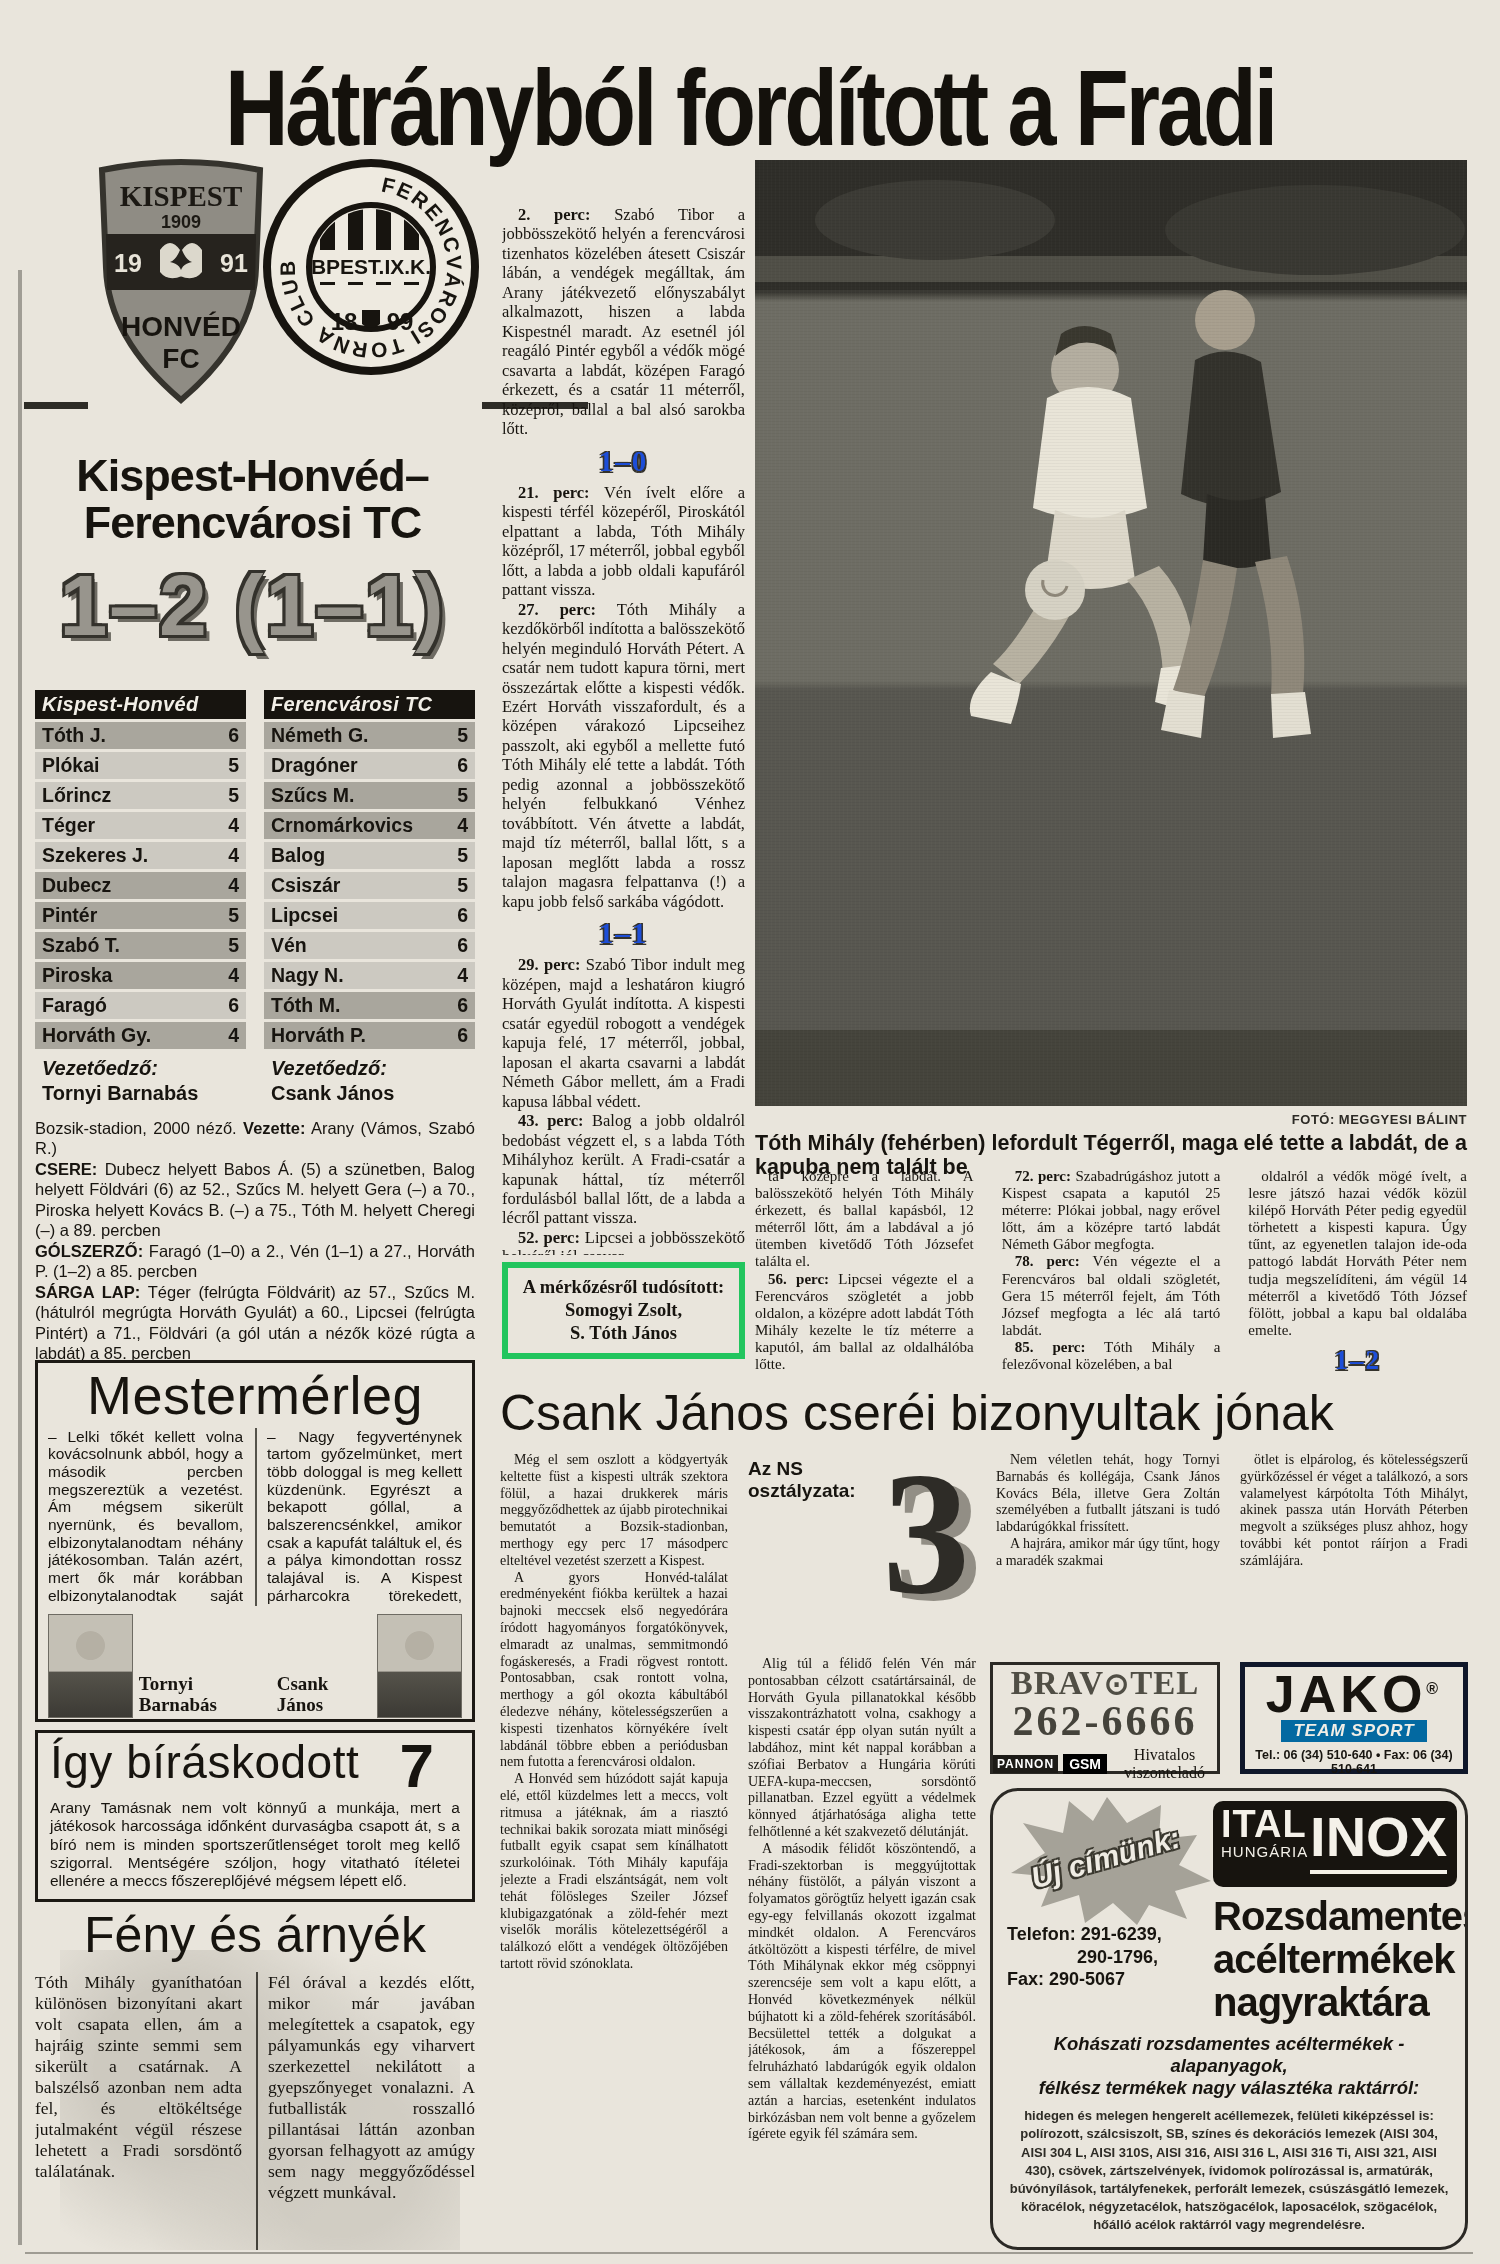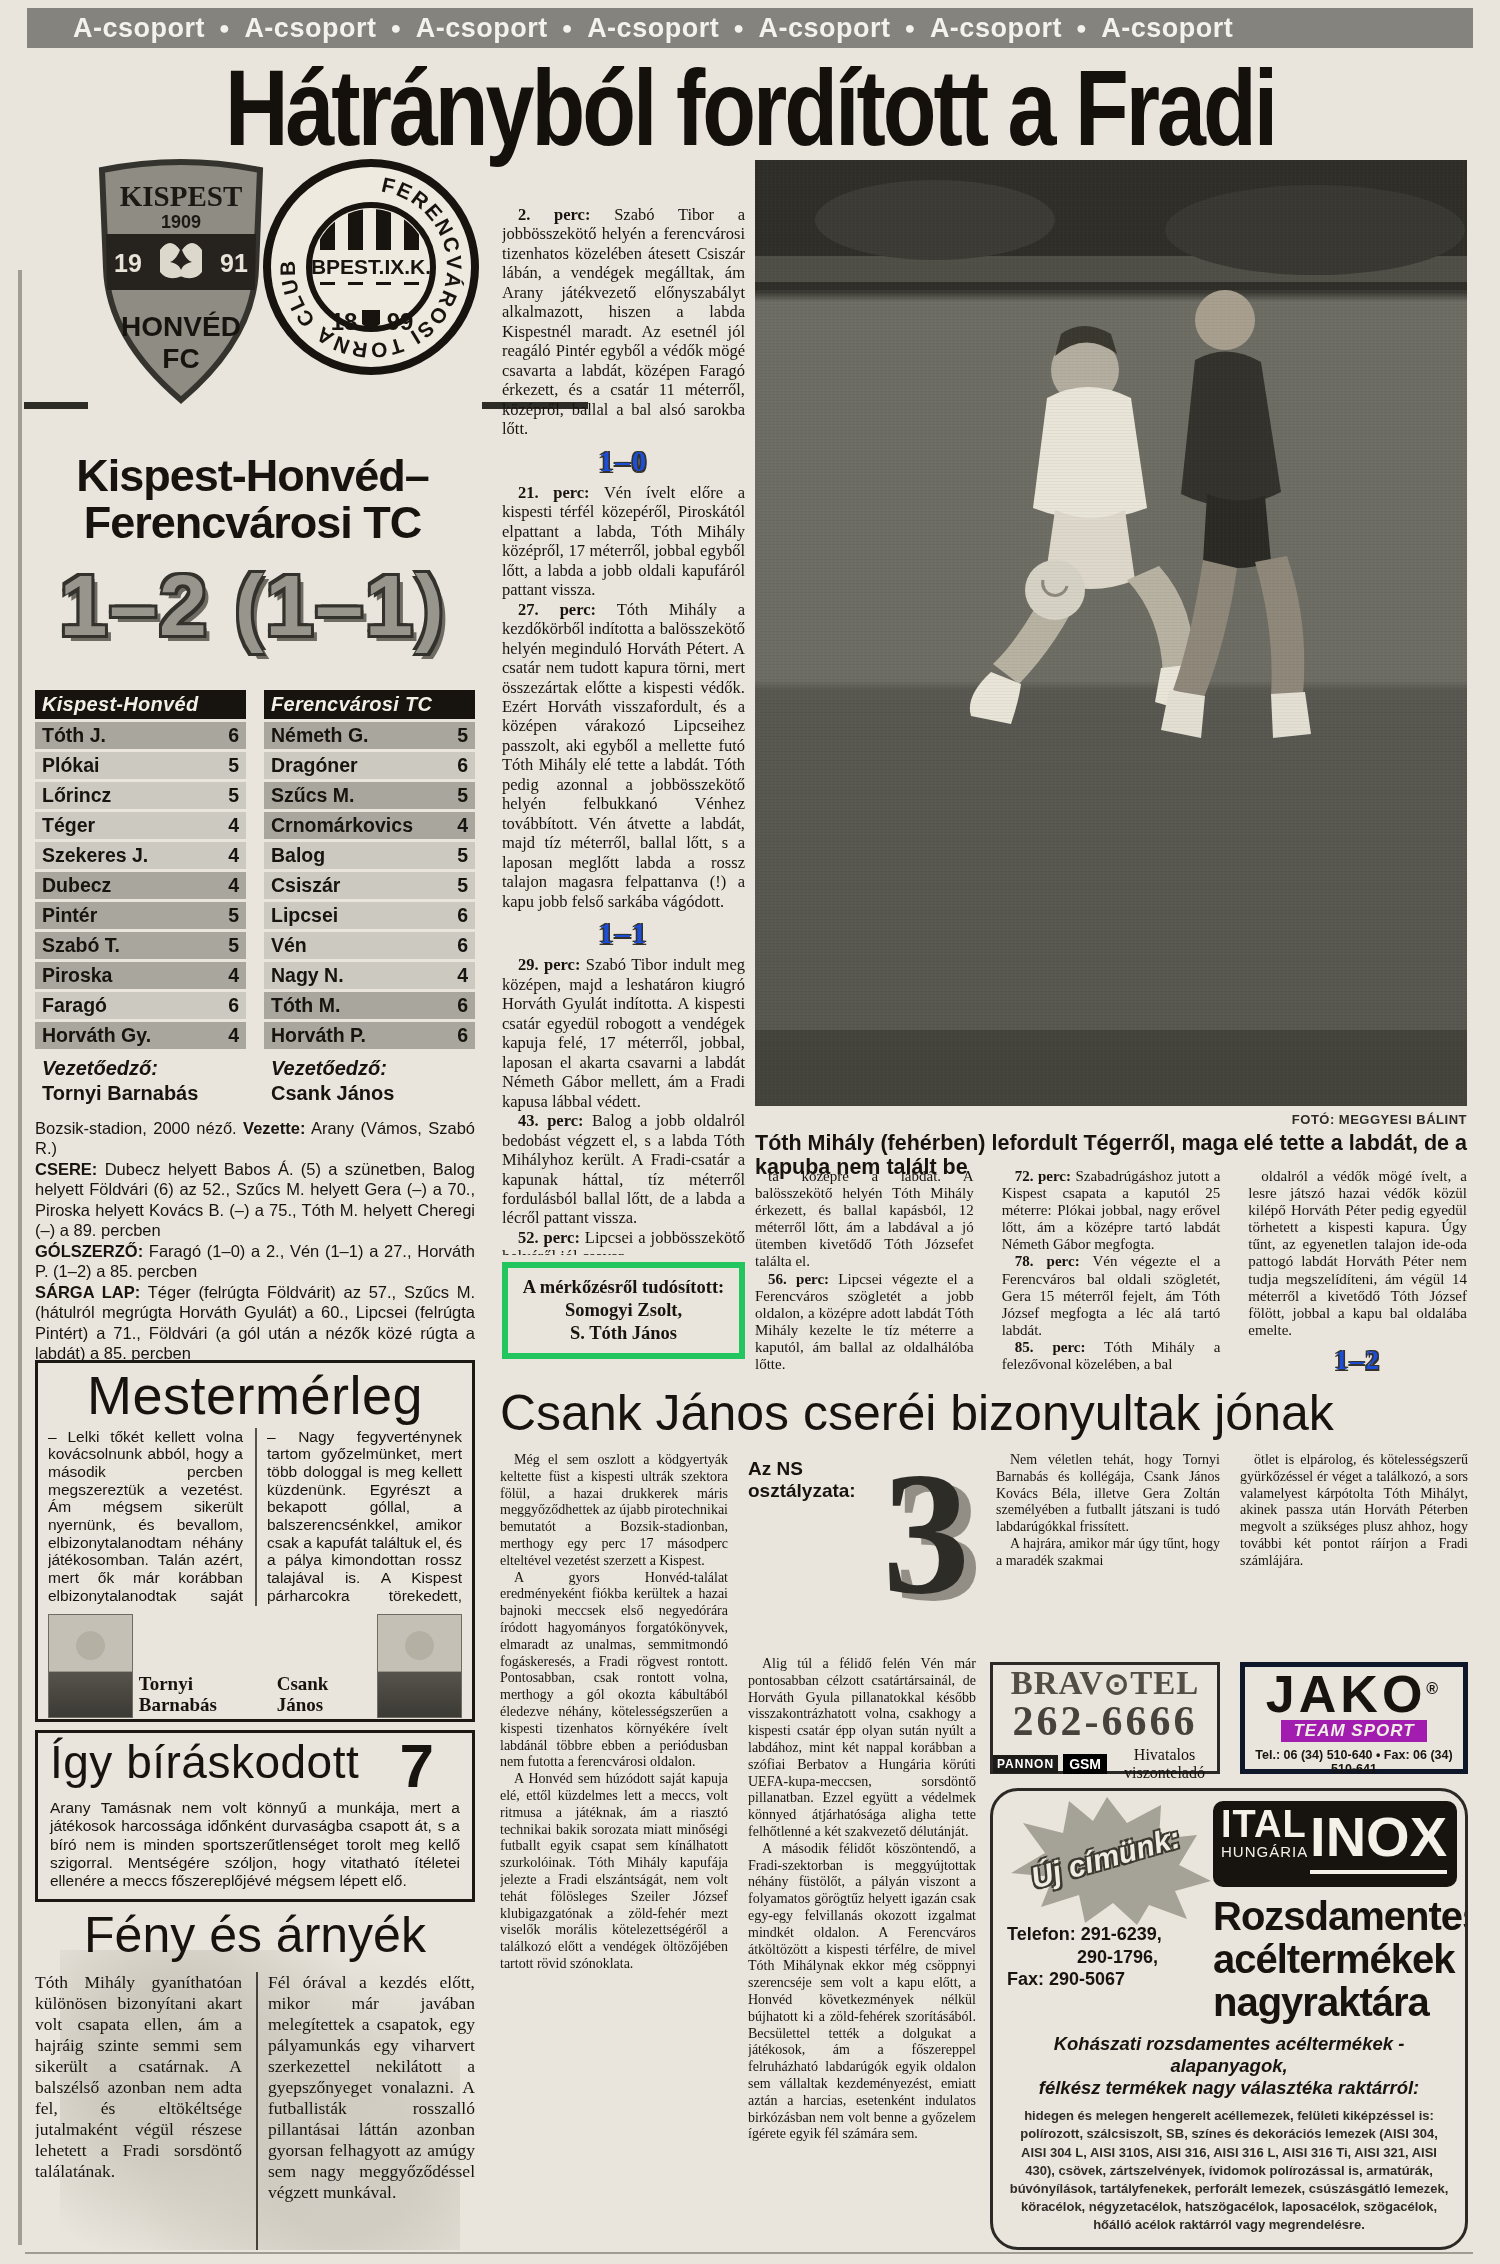--- a/index.html
+++ b/index.html
@@ -113,21 +113,21 @@
   .bravobrand .o{font-size:30px;}
   .bravophone{font-family:"Liberation Serif",serif;font-weight:bold;font-size:42px;letter-spacing:3px;color:#45433b;line-height:1;}
   .bravorow{display:flex;align-items:center;justify-content:center;gap:5px;margin-top:4px;}
   .pannon{background:#1d1b17;color:#fff;font-size:12px;font-weight:bold;padding:2px 4px;letter-spacing:1px;}
   .gsm{background:#000;color:#fff;font-size:14px;font-weight:bold;padding:2px 6px;}
   .bravonote{font-family:"Liberation Serif",serif;font-size:16px;}
   .adjako{left:1240px;top:1662px;width:228px;height:112px;border:5px solid #0f172a;box-sizing:border-box;
           text-align:center;background:#e9e5dc;}
   .jakobrand{font-size:52px;font-weight:bold;letter-spacing:4px;line-height:1.05;}
   .jakobrand sup{font-size:16px;}
-  .jakosub{display:inline-block;background:#a21caf;color:#f1eee6;font-weight:bold;font-style:italic;
+  .jakosub{display:inline-block;background:#0369a1;color:#f1eee6;font-weight:bold;font-style:italic;
            font-size:17px;padding:1px 12px;letter-spacing:1px;margin-top:-4px;}
   .jakotel{font-size:12.5px;font-weight:bold;margin-top:6px;}
 
   .adinox{left:990px;top:1788px;width:478px;height:462px;border:3px solid #2b2925;border-radius:28px;
           box-sizing:border-box;background:#e9e5dc;padding:10px 14px;overflow:hidden;}
   .inoxrow{display:flex;}
   .inoxleft{width:210px;position:relative;}
   .burst{position:relative;width:200px;height:118px;}
   .burst svg{position:absolute;left:-6px;top:-6px;}
   .bursttxt{position:absolute;left:22px;top:40px;transform:rotate(-16deg);font-weight:bold;font-style:italic;
@@ -147,21 +147,20 @@
   .scanline{left:18px;top:270px;width:4px;height:1975px;background:#57554e;opacity:.5;}
   .botline{left:25px;top:2252px;width:1448px;height:2px;background:#6e6b63;opacity:.6;}
 </style>
 </head>
 <body>
 
 <div class="page">
 
   <div class="abs scanline"></div>
 
-  <div class="abs topbar"><span>A-csoport</span><span class="dot">●</span><span>A-csoport</span><span class="dot">●</span><span>A-csoport</span><span class="dot">●</span><span>A-csoport</span><span class="dot">●</span><span>A-csoport</span><span class="dot">●</span><span>A-csoport</span><span class="dot">●</span><span>A-csoport</span></div>
 
   <div class="abs headline">Hátrányból fordított a Fradi</div>
 
   <svg class="abs" style="left:90px;top:150px;" width="182" height="258" viewBox="0 0 182 258">
     <path d="M12,20 Q91,4 170,20 L166,118 Q164,188 91,250 Q18,188 16,118 Z" fill="#8f8c84" stroke="#35332d" stroke-width="6"></path>
     <path d="M16,84 L166,84 L165,140 L17,140 Z" fill="#26231e"></path>
     <text x="91" y="56" text-anchor="middle" font-family="Liberation Ser­if,serif" font-size="29" font-weight="bold" fill="#1c1914">KISPEST</text>
     <text x="91" y="78" text-anchor="middle" font-size="18" font-weight="bold" fill="#1c1914">1909</text>
     <text x="38" y="122" text-anchor="middle" font-size="25" font-weight="bold" fill="#e8e4d9">19</text>
     <text x="144" y="122" text-anchor="middle" font-size="25" font-weight="bold" fill="#e8e4d9">91</text>

